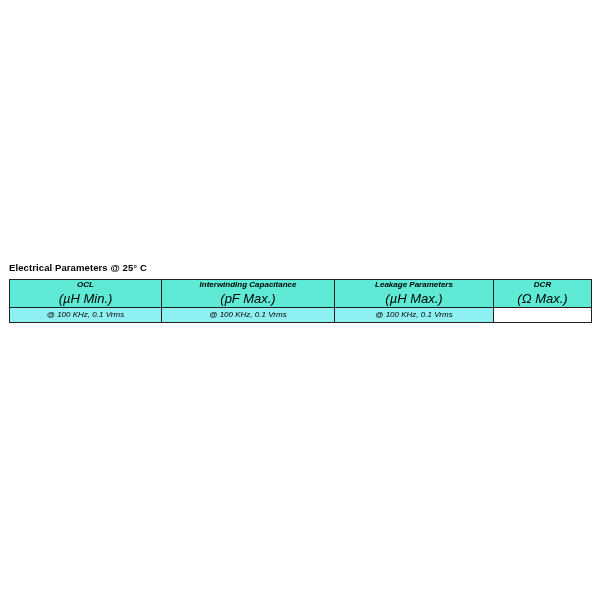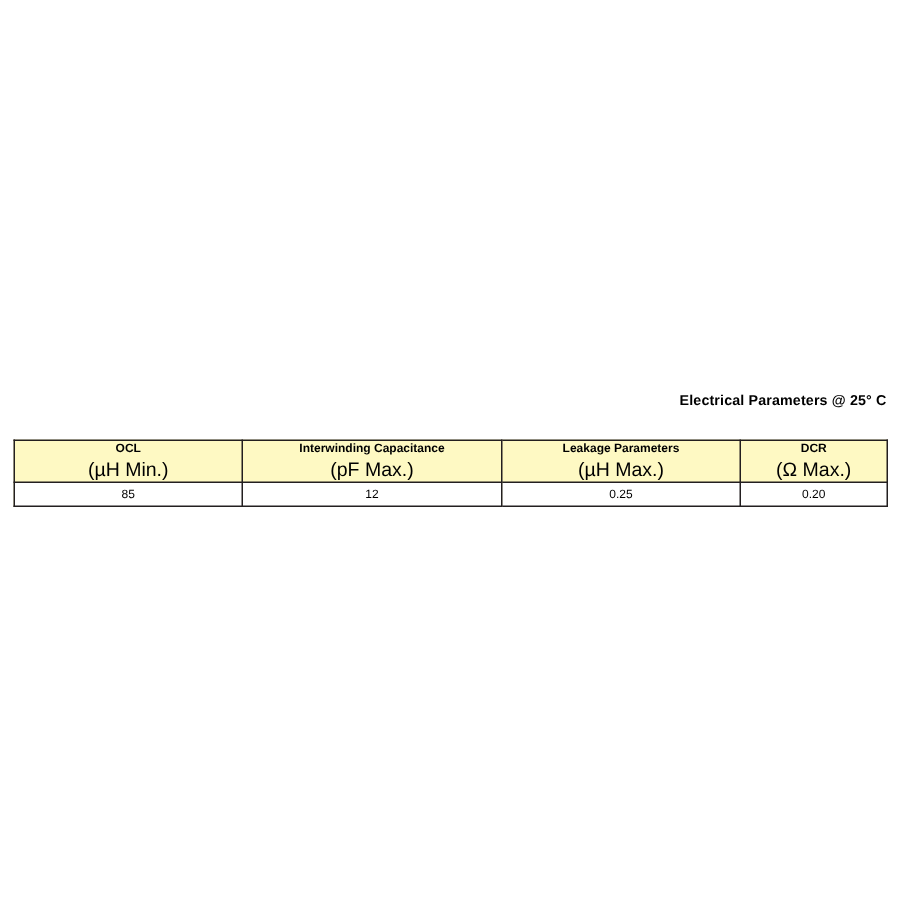--- a/index.html
+++ b/index.html
@@ -22,32 +22,33 @@
     width: 600px;
     height: 600px;
   }
   .table-block {
     position: absolute;
     left: 9px;
     top: 262px;
     width: 582px;
   }
   .table-title {
-    text-align: right;
+    text-align: left;
     font-size: 9.5px;
     font-weight: bold;
     letter-spacing: 0.1px;
-    margin-bottom: 20px;
+    margin-bottom: 6px;
     color: #000;
   }
   table.params {
     border-collapse: collapse;
     width: 582px;
     table-layout: fixed;
-    background: #fef9c3;
+    background: #5eead4;
+    font-style: italic;
   }
   table.params td {
     border: 1px solid #231f20;
     text-align: center;
     vertical-align: middle;
     padding: 0;
     font-size: 8px;
     line-height: 1.25;
     color: #000;
   }
@@ -109,23 +110,23 @@
           </td>
           <td class="header-cell">
             <span>Leakage Parameters</span>
             <span class="unit">(µH Max.)</span>
           </td>
           <td class="header-cell">
             <span>DCR</span>
             <span class="unit">(Ω Max.)</span>
           </td>
         </tr>
-        <tr class="value-row">
-          <td>85</td>
-          <td>12</td>
-          <td>0.25</td>
-          <td>0.20</td>
+        <tr class="cond-row">
+          <td>@ 100 KHz, 0.1 Vrms</td>
+          <td>@ 100 KHz, 0.1 Vrms</td>
+          <td>@ 100 KHz, 0.1 Vrms</td>
+          <td class="empty-cell"></td>
         </tr>
       </tbody>
     </table>
 
   </div>
 </div>
 
 </body></html>

